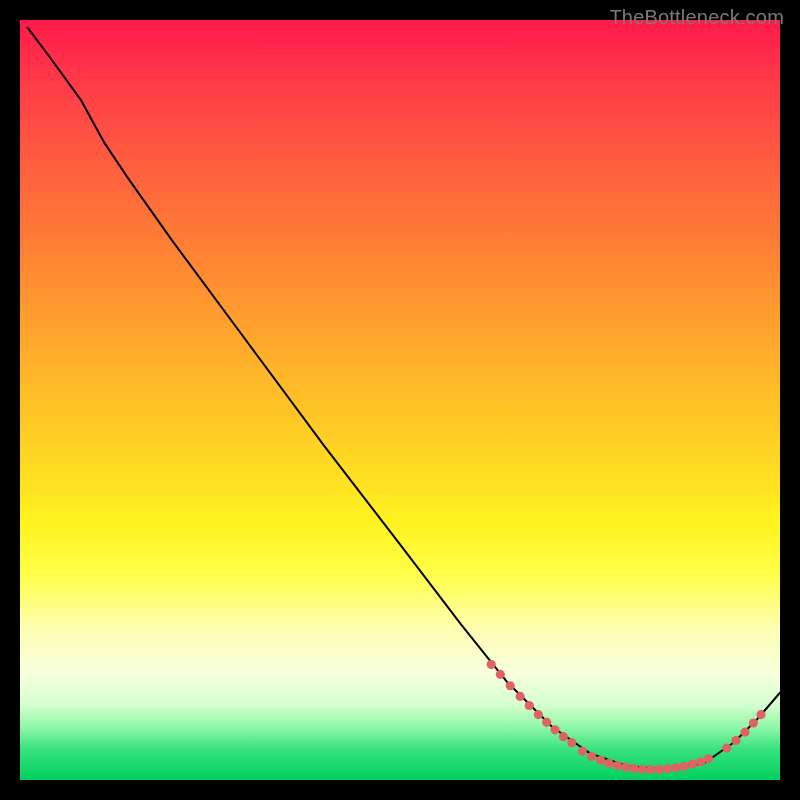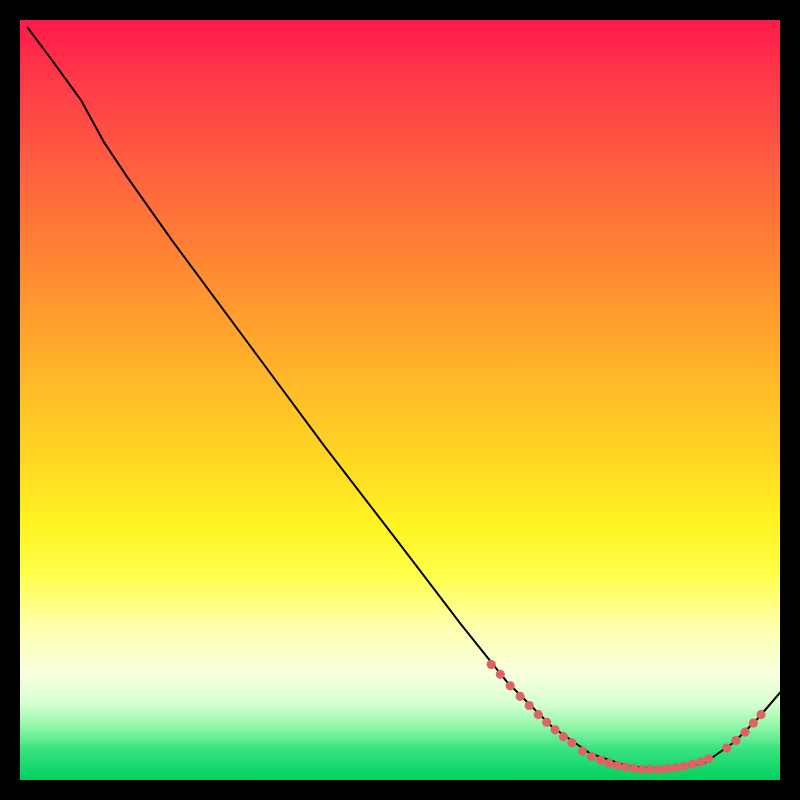--- a/index.html
+++ b/index.html
@@ -65,20 +65,21 @@
     top: 0;
     width: 760px;
     height: 760px;
     z-index: 10;
   }
 </style>
 </head>
 <body>
 
 <div class="container">
+  <div class="watermark">TheBottleneck.com</div>
 
   <div class="plot-frame">
     <div class="gradient-bg"></div>
 
     <svg class="overlay" viewBox="0 0 760 760" preserveAspectRatio="none">
       <path id="curve-path" fill="none" stroke="#000000" stroke-width="2" stroke-linecap="round" stroke-linejoin="round" d="M7.60 7.60 L30.40 38.00 L60.80 79.80 L83.60 121.60 L106.40 155.80 L152.00 220.40 L228.00 323.00 L304.00 425.60 L380.00 524.40 L440.80 604.20 L486.40 661.20 L532.00 706.80 L570.00 733.40 L608.00 746.32 L646.00 749.36 L684.00 743.28 L714.40 722.00 L737.20 699.20 L760.00 672.60"></path>
       <g id="dots-group">
           <circle cx="471.20" cy="644.48" r="4.56" fill="#e06262"></circle>
           <circle cx="480.32" cy="654.36" r="4.56" fill="#e06262"></circle>
           <circle cx="490.20" cy="665.76" r="4.56" fill="#e06262"></circle>

